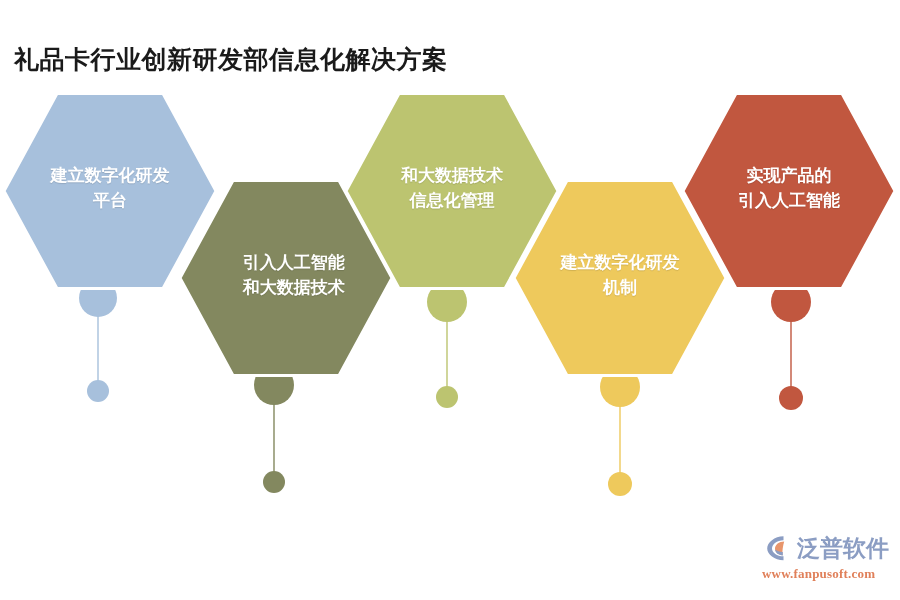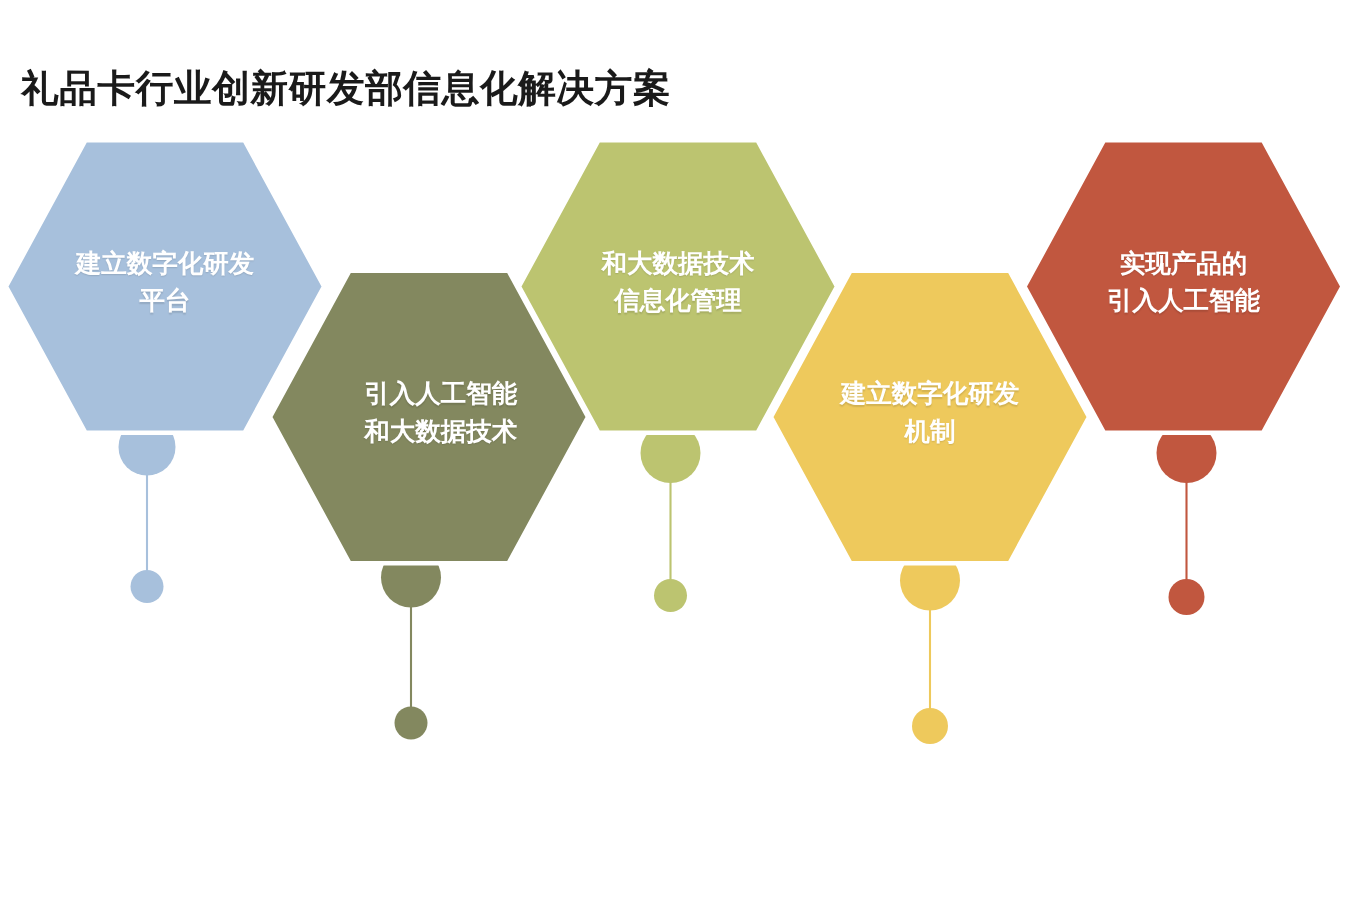--- a/index.html
+++ b/index.html
@@ -150,14 +150,27 @@
 和大数据技术</div>
         <div class="hex-label" style="left: 359.25px; width: 185.5px; top: 164px;">和大数据技术
 信息化管理</div>
         <div class="hex-label" style="left: 527.25px; width: 185.5px; top: 251px;">建立数字化研发
 机制</div>
         <div class="hex-label" style="left: 696.25px; width: 185.5px; top: 164px;">实现产品的
 引入人工智能</div>
       </div>
   </div>
 
+  <div id="brand-logo">
+    <div id="logo-row">
+      <svg id="logo-mark" viewBox="0 0 30 30">
+        <path d="M21.5 3.2 C12.5 3.2 5.2 9.6 5.2 15.4 C5.2 21.3 12.5 27.2 21.5 27.2
+                 L21.5 23.2 C15.0 23.2 10.0 19.6 10.0 15.4 C10.0 11.2 15.0 7.2 21.5 7.2 Z" fill="#8b9dc3"></path>
+        <path d="M22.2 8.4 C17.0 8.4 13.0 11.6 13.0 15.6 C13.0 19.2 16.2 22.0 20.6 22.2
+                 C20.0 18.2 21.0 12.6 22.2 8.4 Z" fill="#e8956b"></path>
+        <path d="M13.2 16.6 C13.2 19.9 16.5 22.4 20.8 22.4 L20.8 19.0 C17.6 19.0 15.2 18.0 13.2 16.6 Z" fill="#8b9dc3"></path>
+      </svg>
+      <div id="logo-wordmark">泛普软件</div>
+    </div>
+    <div id="logo-url">www.fanpusoft.com</div>
+  </div>
 
 </div>
 
 </body></html>

